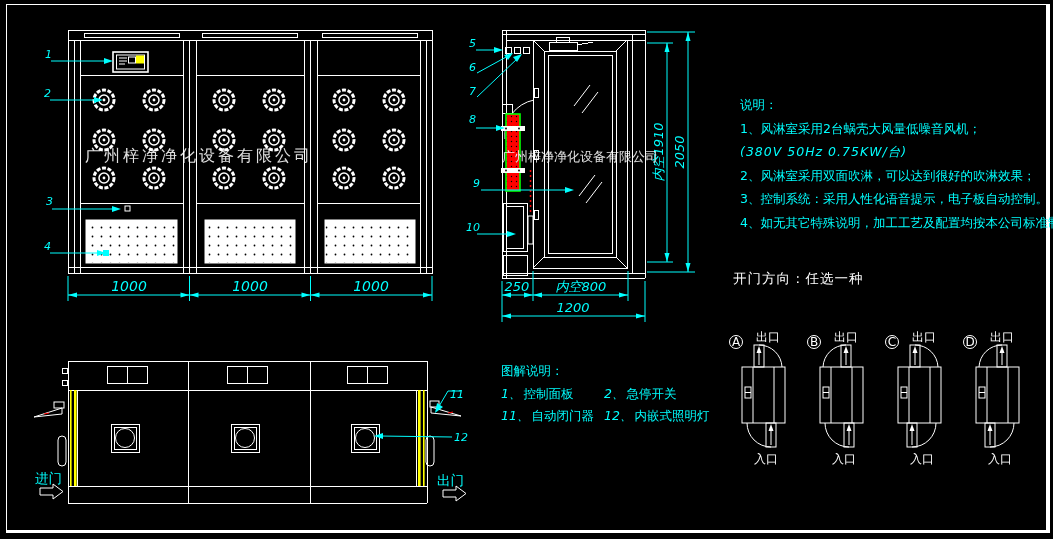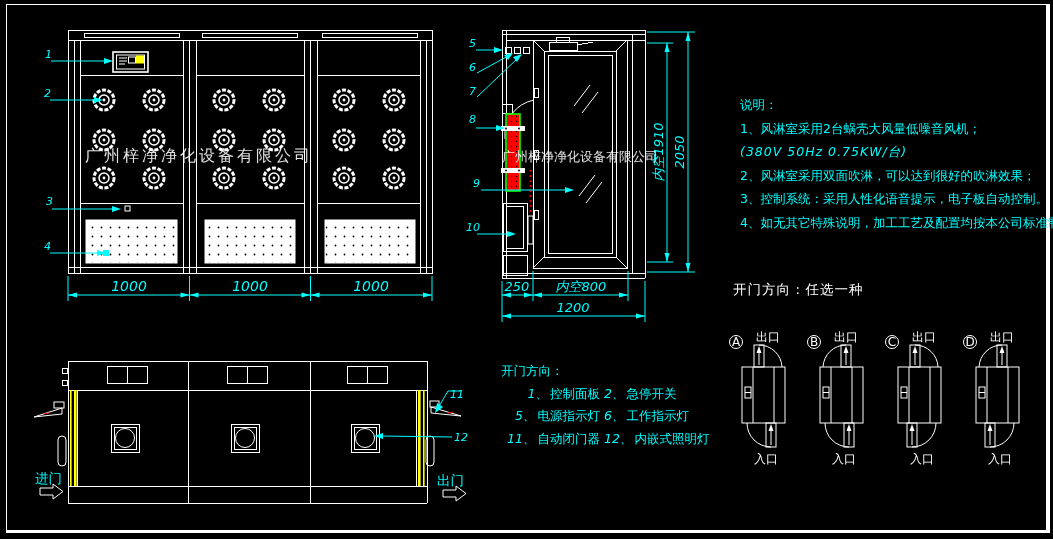--- a/index.html
+++ b/index.html
@@ -11,23 +11,23 @@
   .wm1{left:85px;top:146px;font-size:16px;letter-spacing:3px;}
   .wm2{left:502px;top:148px;font-size:13px;letter-spacing:0px;}
   .notes{position:absolute;left:740px;top:93px;color:#00ffff;font-size:12.5px;
          line-height:23.5px;white-space:nowrap;}
   .notes .nline{height:23.5px;}
   .notes .volt{font-style:italic;letter-spacing:1px;}
   .legend{position:absolute;left:501px;top:360px;color:#00ffff;font-size:12.5px;
           line-height:22.6px;white-space:nowrap;}
   .legend .lrow{height:22.6px;}
   .legend .lcell{display:inline-block;}
-  .legend .c1{width:99px;text-align:right;}
+  .legend .c1{width:99px;}
   .legend i{font-style:italic;margin-right:2px;}
-  .door-title{position:absolute;left:733px;top:281px;color:#fff;font-size:13.5px;
+  .door-title{position:absolute;left:733px;top:270px;color:#fff;font-size:13.5px;
               letter-spacing:1px;white-space:nowrap;}
   .dimtxt{font-style:italic;fill:#00ffff;}
   .callout{font-style:italic;fill:#00ffff;font-size:11px;}
   .doorlbl{fill:#ffffff;font-size:12px;}
 </style>
 </head>
 <body>
 
 <div class="sheet">
 
@@ -474,28 +474,24 @@
 <div class="notes">
   <div class="nline">说明：</div>
   <div class="nline">1、风淋室采用2台蜗壳大风量低噪音风机；</div>
   <div class="nline volt">(380V  50Hz  0.75KW/台)</div>
   <div class="nline">2、风淋室采用双面吹淋，可以达到很好的吹淋效果；</div>
   <div class="nline">3、控制系统：采用人性化语音提示，电子板自动控制。</div>
   <div class="nline">4、如无其它特殊说明，加工工艺及配置均按本公司标准制作。</div>
 </div>
 
 <div class="legend">
-  <div class="lrow">开门方向：</div>
+  <div class="lrow">图解说明：</div>
   <div class="lrow">
     <span class="lcell c1"><i>1、</i><span>控制面板</span></span>
     <span class="lcell"><i>2、</i><span>急停开关</span></span>
-  </div>
-  <div class="lrow">
-    <span class="lcell c1"><i>5、</i><span>电源指示灯</span></span>
-    <span class="lcell"><i>6、</i><span>工作指示灯</span></span>
   </div>
   <div class="lrow">
     <span class="lcell c1"><i>11、</i><span>自动闭门器</span></span>
     <span class="lcell"><i>12、</i><span>内嵌式照明灯</span></span>
   </div>
 </div>
 
 <div class="door-title">开门方向：任选一种</div>
 
 </div>

